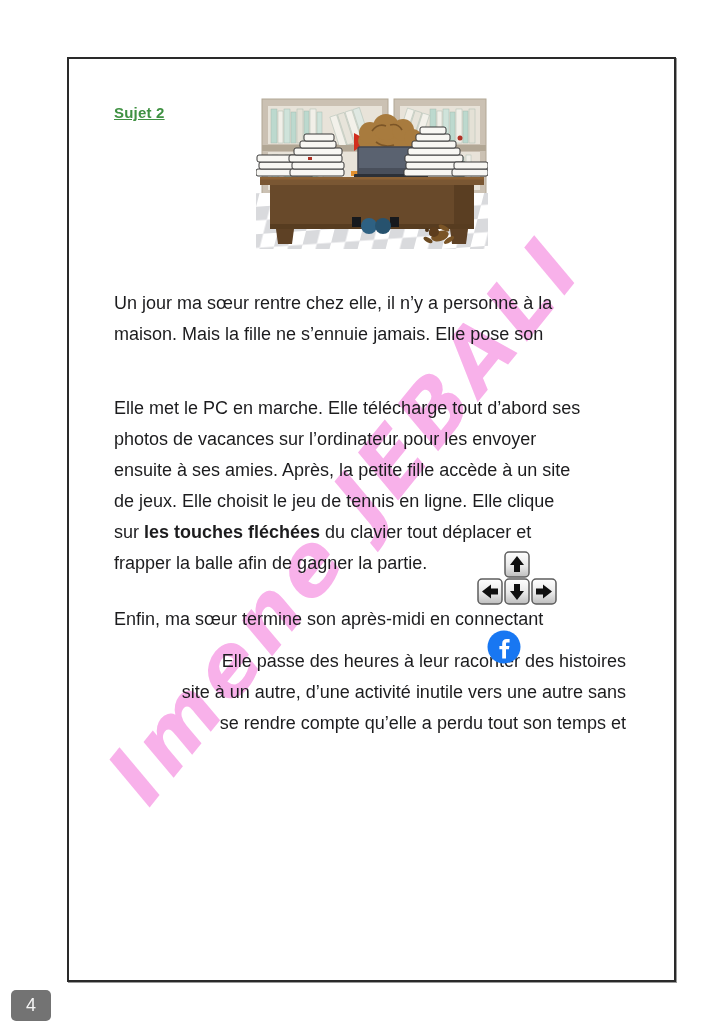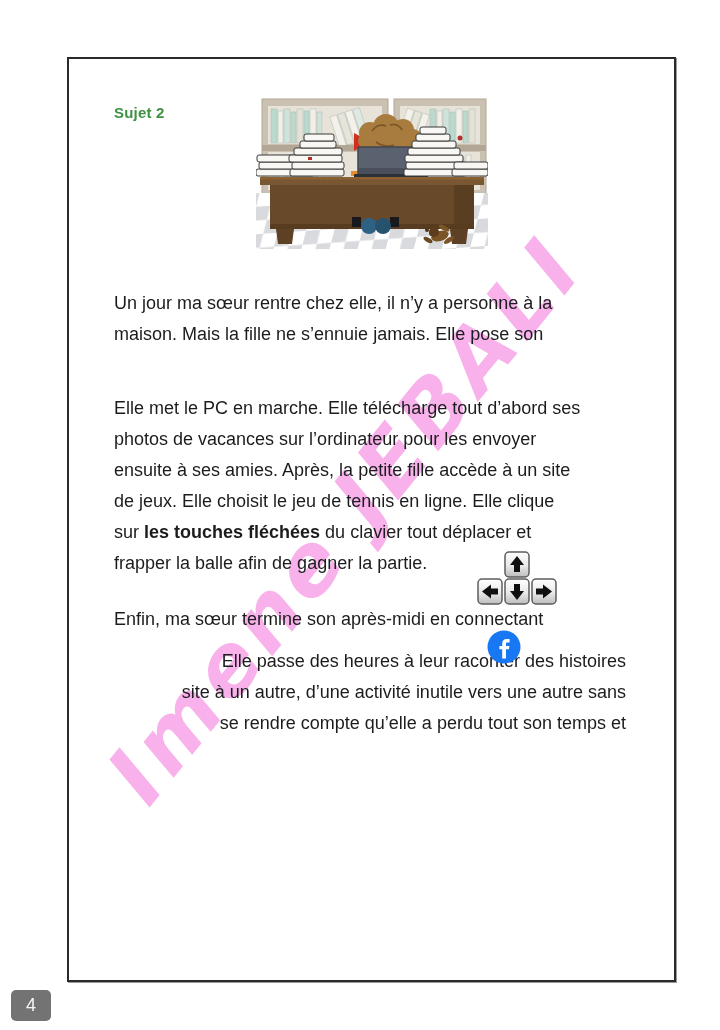--- a/index.html
+++ b/index.html
@@ -16,21 +16,21 @@
     position:absolute;left:345px;top:520px;
     transform:translate(-50%,-50%) rotate(-51deg);
     font-family:"DejaVu Sans", sans-serif;
     font-style:italic;font-weight:700;
     font-size:84px;letter-spacing:6px;white-space:nowrap;
     color:#f7a0e6;opacity:.82;z-index:2;
   }
   .doc-title{
     position:absolute;left:114px;top:104px;z-index:3;
     font-size:15px;font-weight:700;color:#3f9142;
-    letter-spacing:.2px;
+    text-decoration:underline;letter-spacing:.2px;
   }
   .illustration{
     position:absolute;left:256px;top:97px;width:232px;height:152px;z-index:1;
   }
   .para{
     position:absolute;left:114px;width:512px;z-index:3;
     font-size:18px;line-height:31px;color:#1c1c1e;
   }
   .para .line{height:31px;white-space:nowrap;}
   .para .line span.b{font-weight:700;}

